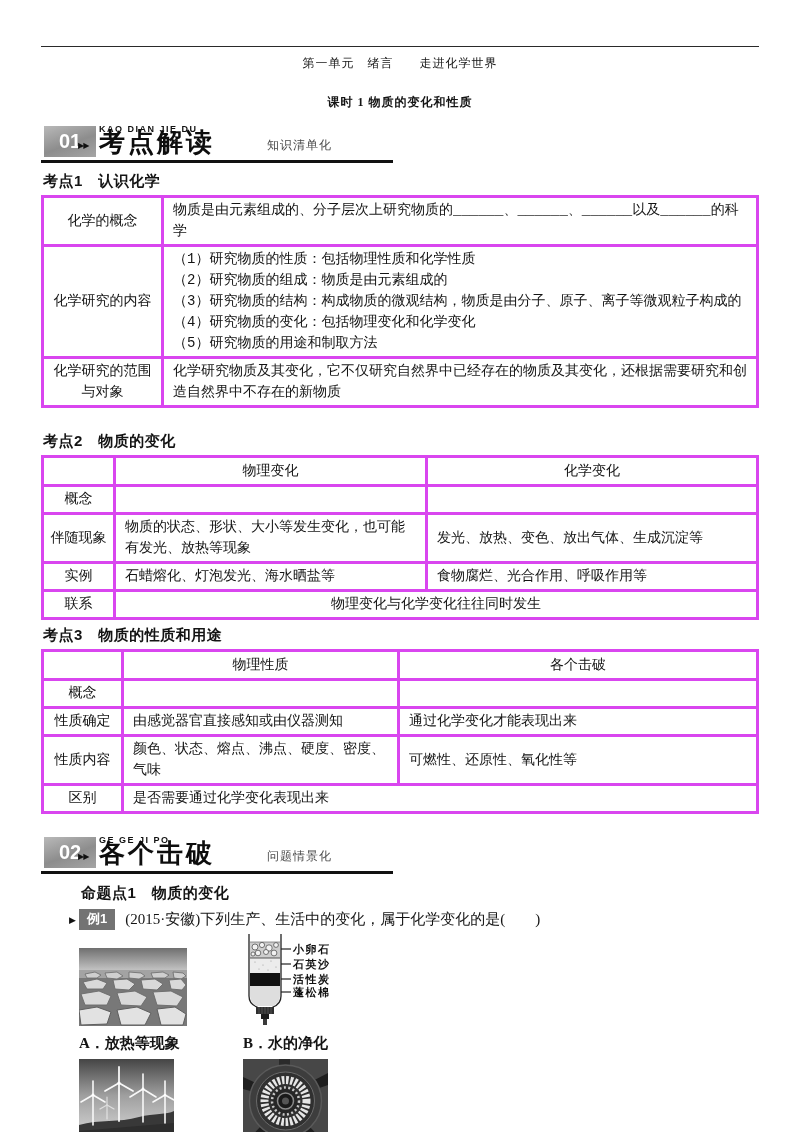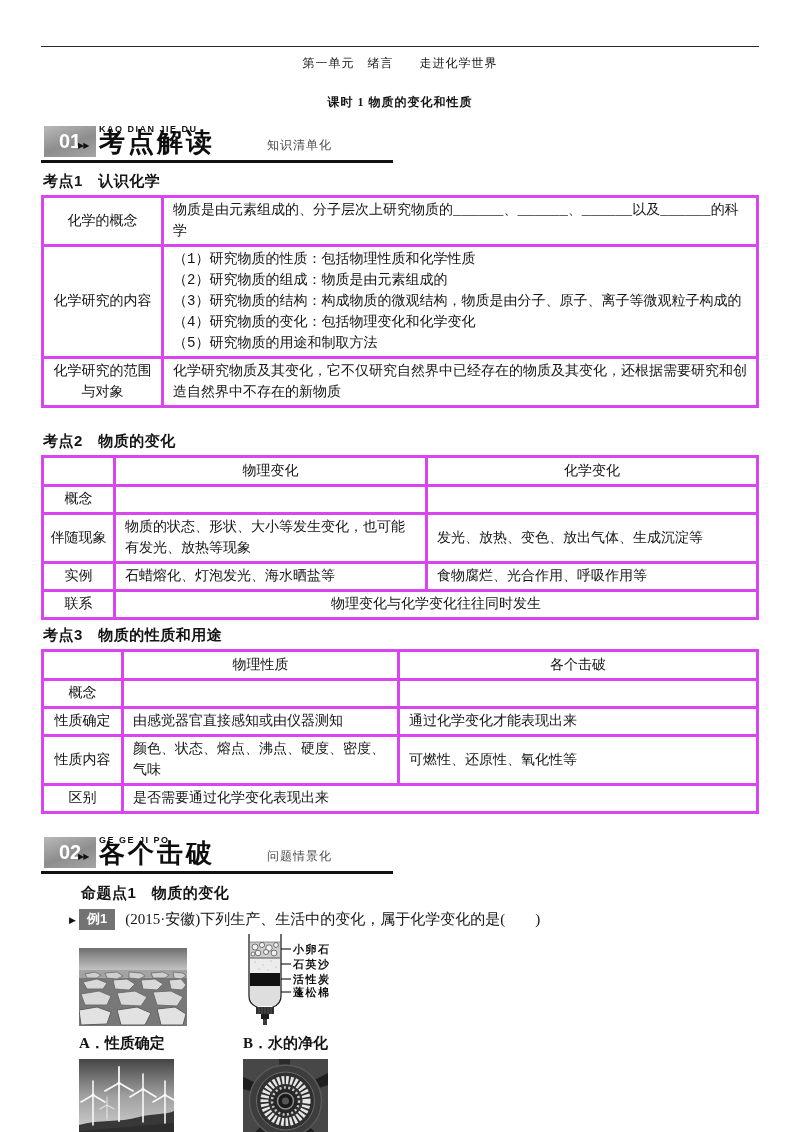--- a/index.html
+++ b/index.html
@@ -226,21 +226,21 @@
           <polygon points="2,46 20,43 32,48 28,57 6,57"></polygon>
           <polygon points="38,45 56,43 68,49 62,58 42,57"></polygon>
           <polygon points="74,44 92,43 104,49 98,58 78,57"></polygon>
         </g>
         <g fill="#e2e2e2" stroke="#5e5e5e" stroke-width="1">
           <polygon points="0,62 18,59 32,64 28,76 2,77"></polygon>
           <polygon points="38,62 58,59 72,65 66,77 42,77"></polygon>
           <polygon points="78,61 96,59 107,66 104,77 82,77"></polygon>
         </g>
       </svg>
-      <div class="caption">A．性质确定</div>
+      <div class="caption">A．放热等现象</div>
     </div>
     <div class="option">
       <svg width="134" height="92" viewBox="0 0 134 92">
 
         <rect x="7" y="8" width="30" height="16" fill="#cdcdcd"></rect>
         <g fill="#f2f2f2" stroke="#444" stroke-width="0.7">
           <circle cx="12" cy="13" r="3"></circle>
             <circle cx="19" cy="11" r="2.6"></circle>
           <circle cx="26" cy="14" r="3.2"></circle>
             <circle cx="33" cy="11" r="2.4"></circle>

